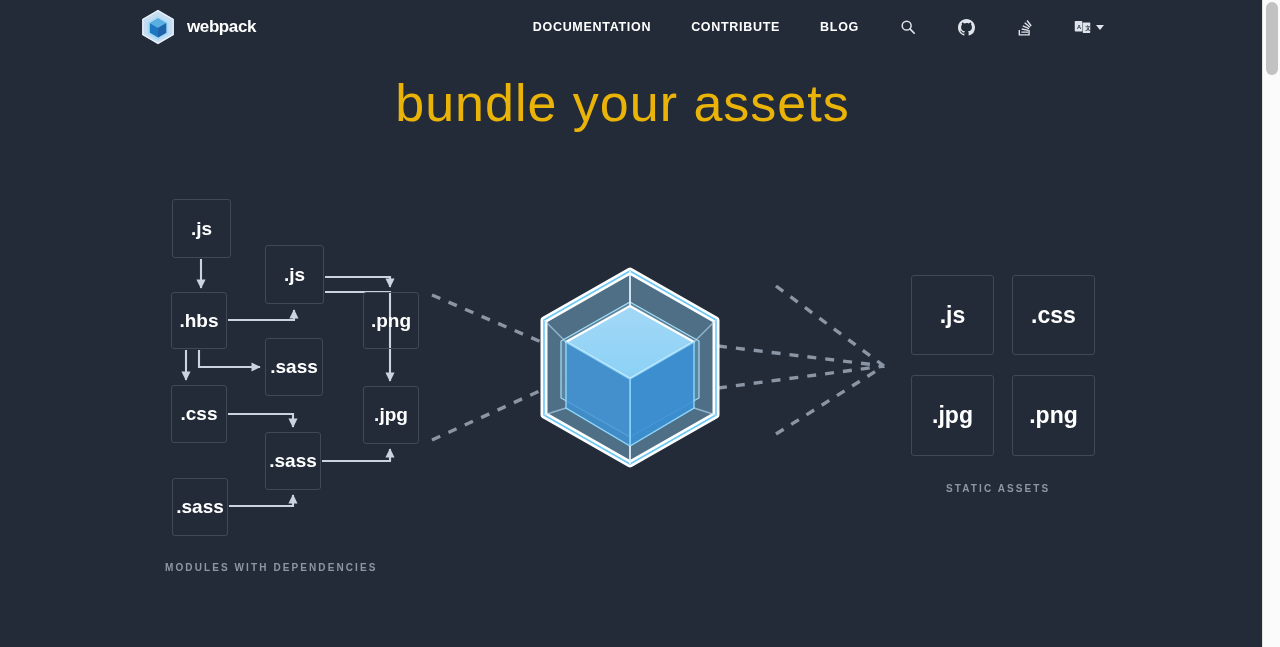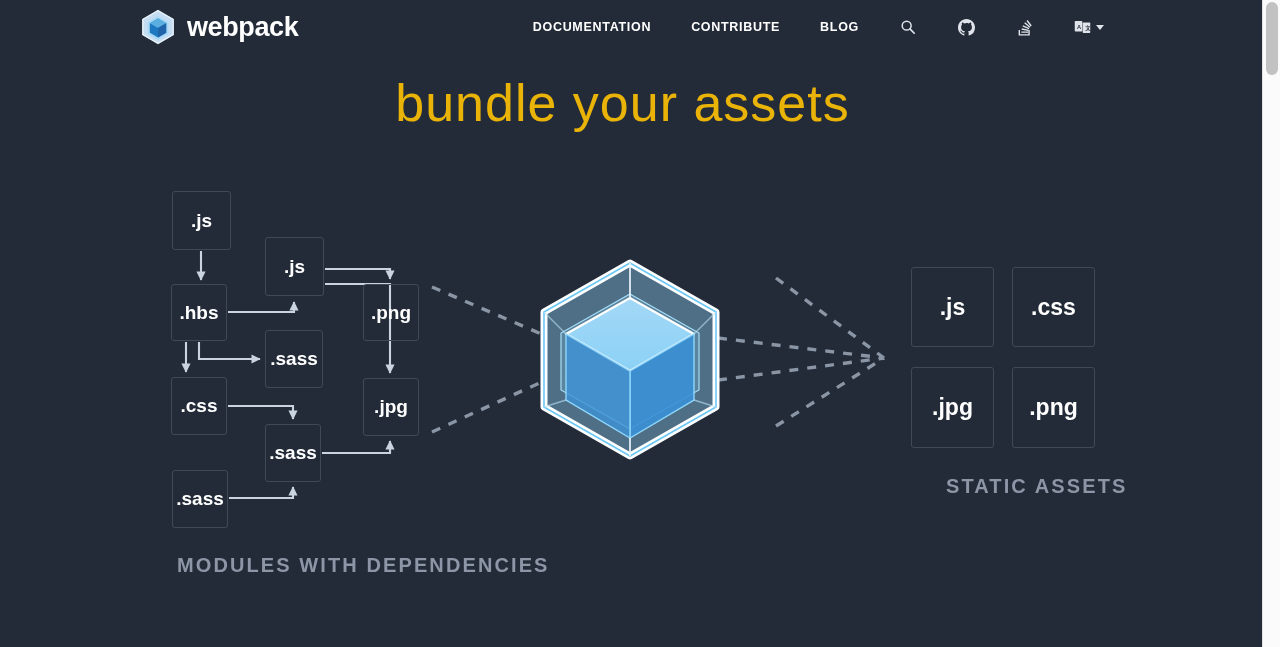--- a/index.html
+++ b/index.html
@@ -57,21 +57,21 @@
   }
 
   .brand {
     display: flex;
     align-items: center;
     gap: 11px;
     text-decoration: none;
   }
   .brand-logo { width: 36px; height: 36px; display: block; }
   .brand-name {
-    font-size: 27px;
+    font-size: 17px;
     font-weight: bold;
     color: #ffffff;
     letter-spacing: -0.4px;
   }
 
   .nav {
     margin-left: auto;
     display: flex;
     align-items: center;
     gap: 40px;
@@ -115,21 +115,21 @@
     text-align: center;
     font-size: 52px;
     font-weight: 300;
     letter-spacing: 1px;
     color: #eab308;
   }
 
   
   .diagram {
     position: absolute;
-    left: 0; top: 8px;
+    left: 0; top: 16px;
     width: 1262px;
     height: 599px;
   }
   .diagram svg { position: absolute; left: 0; top: 0; }
 
   .node {
     position: absolute;
     border: 1px solid #3f4958;
     border-radius: 3px;
     display: flex;
@@ -137,21 +137,21 @@
     justify-content: center;
     font-size: 19px;
     font-weight: bold;
     color: #ffffff;
     background: transparent;
   }
   .node.asset { font-size: 23px; }
 
   .caption {
     position: absolute;
-    font-size: 20px;
+    font-size: 10px;
     font-weight: bold;
     letter-spacing: 2.1px;
     color: #8c96a6;
     white-space: nowrap;
   }
 </style>
 </head>
 <body>
 
 <div class="page">
@@ -295,21 +295,21 @@
     <div class="node" style="left:171px; top:369px; width:56px; height:58px;">.css</div>
     <div class="node" style="left:363px; top:370px; width:56px; height:58px;">.jpg</div>
     <div class="node" style="left:265px; top:416px; width:56px; height:58px;">.sass</div>
     <div class="node" style="left:172px; top:462px; width:56px; height:58px;">.sass</div>
 
     <div class="node asset" style="left:911px; top:259px; width:83px; height:80px;">.js</div>
     <div class="node asset" style="left:1012px; top:259px; width:83px; height:80px;">.css</div>
     <div class="node asset" style="left:911px; top:359px; width:83px; height:81px;">.jpg</div>
     <div class="node asset" style="left:1012px; top:359px; width:83px; height:81px;">.png</div>
 
-    <div class="caption" style="left:165px; top:546px;margin-left:12px;">MODULES WITH DEPENDENCIES</div>
+    <div class="caption" style="left:165px; top:546px;">MODULES WITH DEPENDENCIES</div>
     <div class="caption" style="left:946px; top:467px;">STATIC ASSETS</div>
 
   </div>
 </div>
 
 <div class="scrollbar">
   <div class="scrollbar-thumb"></div>
 </div>
 
 </body></html>

